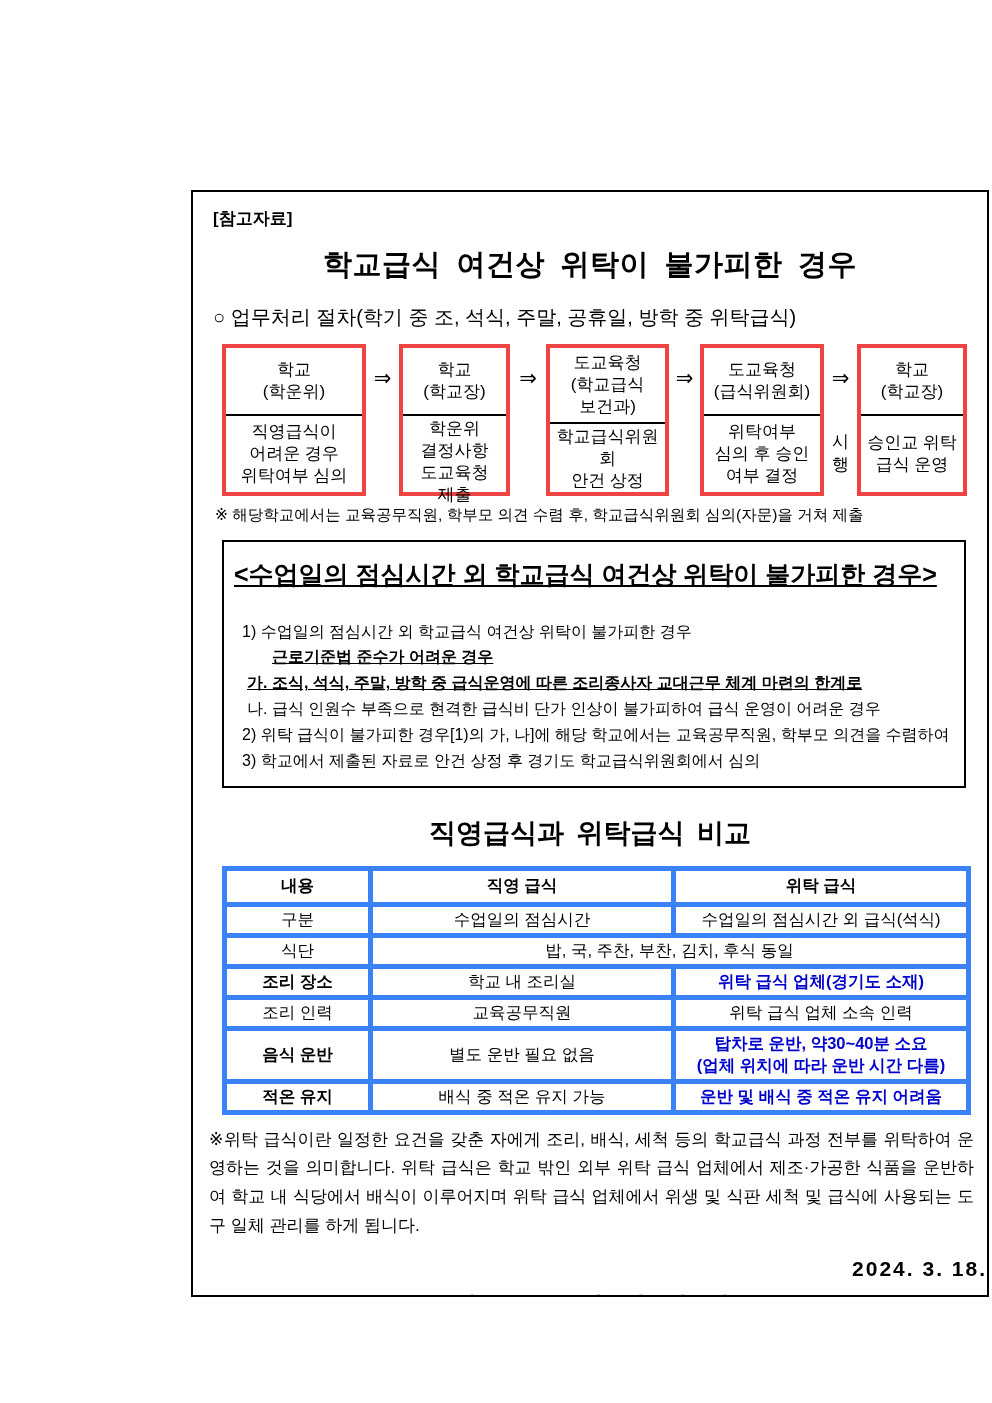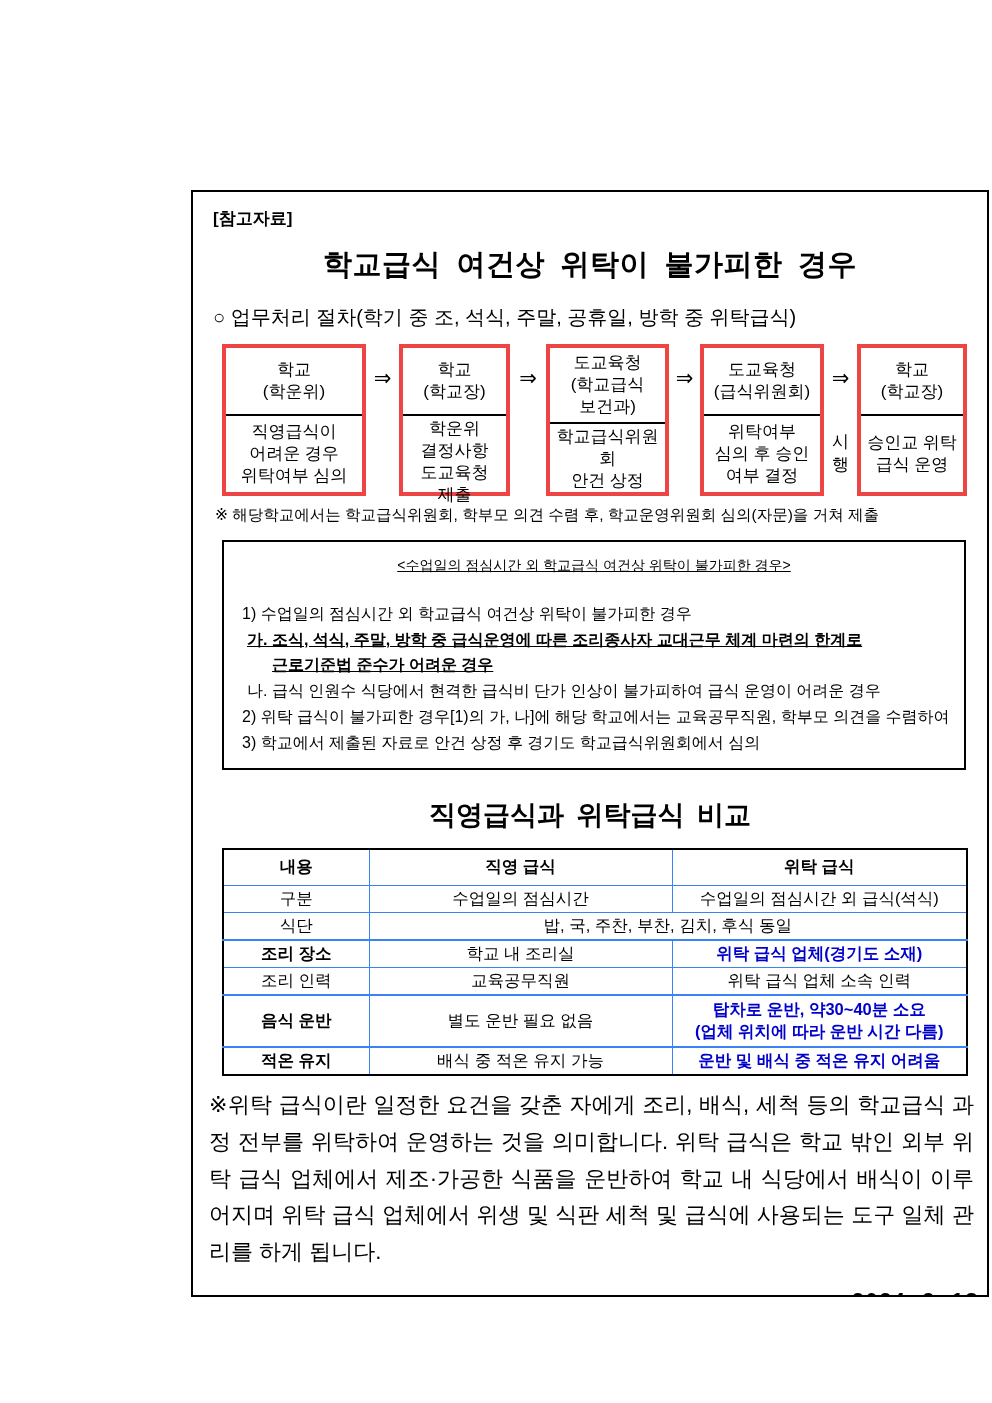--- a/index.html
+++ b/index.html
@@ -99,23 +99,23 @@
   
   .criteria {
     margin: 14px 0 0 29px;
     width: 744px;
     border: 2px solid #000;
     padding: 12px 10px 12px 10px;
     font-size: 16px;
     line-height: 1.62;
   }
   .c-head {
-    text-align: center;
-    font-size: 14px;
-    font-weight: normal;
+    text-align: left;
+    font-size: 25px;
+    font-weight: bold;
     margin-bottom: 24px;
   }
   .u { text-decoration: underline; }
   .c-line { padding-left: 8px; }
   .c-ga  { padding-left: 13px; font-weight: bold; }
   .c-ga2 { padding-left: 38px; font-weight: bold; }
   .c-na  { padding-left: 13px; }
   .c-wrap { padding-left: 31px; }
   
   .sec-title {
@@ -128,38 +128,38 @@
   table.cmp {
     margin: 15px 0 0 29px;
     width: 744px;
     border-collapse: collapse;
     table-layout: fixed;
     border: 2px solid #000;
     font-size: 16.5px;
     text-align: center;
   }
   .cmp th, .cmp td {
-    border: 1px solid #3b82f6;
+    border: 5px solid #3b82f6;
     padding: 2px 4px;
     font-weight: normal;
   }
   .cmp tr.thick > th, .cmp tr.thick > td { border-bottom-width: 2px; }
   .cmp .col1 { width: 146px; }
   .cmp .col2 { width: 303px; }
   .cmp .col3 { width: 295px; }
   .cmp thead th { height: 36px; font-weight: bold; }
   .cmp td { height: 26px; }
   .cmp tr.row-transport td { height: 52px; }
   .cmp .lbl-bold { font-weight: bold; }
   .cmp .blue { color: var(--accent); font-weight: bold; }
   .pre { white-space: pre-line; }
   
   .note {
     margin: 11px 13px 0 16px;
-    font-size: 22px;
+    font-size: 17px;
     line-height: 1.68;
     text-align: justify;
     word-break: break-all;
   }
   .date {
     margin-top: 17px;
     text-align: right;
     font-size: 21px;
     font-weight: bold;
     letter-spacing: 2px;
@@ -242,28 +242,28 @@
           </div>
       </div>
       <div class="fbox w5">
         <div class="cell-top">학교
 (학교장)</div>
         <div class="cell-bottom">승인교 위탁
 급식 운영</div>
       </div>
     </div>
 
-    <div class="flow-note">※ 해당학교에서는 학교급식위원회, 학부모 의견 수렴 후, 학교운영위원회 심의(자문)을 거쳐 제출</div>
+    <div class="flow-note">※ 해당학교에서는 교육공무직원, 학부모 의견 수렴 후, 학교급식위원회 심의(자문)을 거쳐 제출</div>
 
     <div class="criteria">
       <div class="c-head"><span class="u">&lt;수업일의 점심시간 외 학교급식 여건상 위탁이 불가피한 경우&gt;</span></div>
       <div class="c-line">1) 수업일의 점심시간 외 학교급식 여건상 위탁이 불가피한 경우</div>
+      <div class="c-line c-ga2"><span class="u">근로기준법 준수가 어려운 경우</span></div>
       <div class="c-line c-ga"><span class="u">가. 조식, 석식, 주말, 방학 중 급식운영에 따른 조리종사자 교대근무 체계 마련의 한계로</span></div>
-      <div class="c-line c-ga2"><span class="u">근로기준법 준수가 어려운 경우</span></div>
-      <div class="c-line c-na">나. 급식 인원수 식당에서 현격한 급식비 단가 인상이 불가피하여 급식 운영이 어려운 경우</div>
+      <div class="c-line c-na">나. 급식 인원수 부족으로 현격한 급식비 단가 인상이 불가피하여 급식 운영이 어려운 경우</div>
       <div class="c-line">2) 위탁 급식이 불가피한 경우[1)의 가, 나]에 해당 학교에서는 교육공무직원, 학부모 의견을 수렴하여</div>
       <div class="c-line">3) 학교에서 제출된 자료로 안건 상정 후 경기도 학교급식위원회에서 심의</div>
     </div>
 
     <h2 class="sec-title">직영급식과 위탁급식 비교</h2>
 
     <table class="cmp">
       <colgroup>
           <col class="col1">
           <col class="col2">

